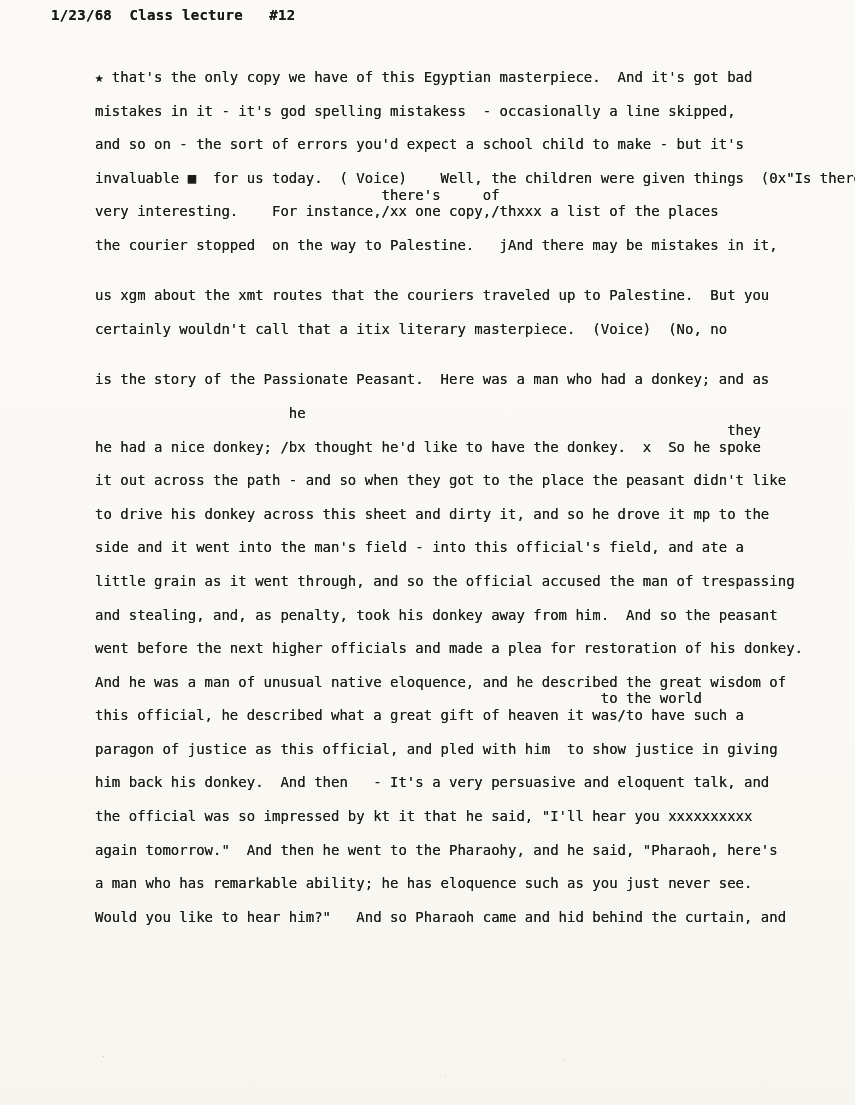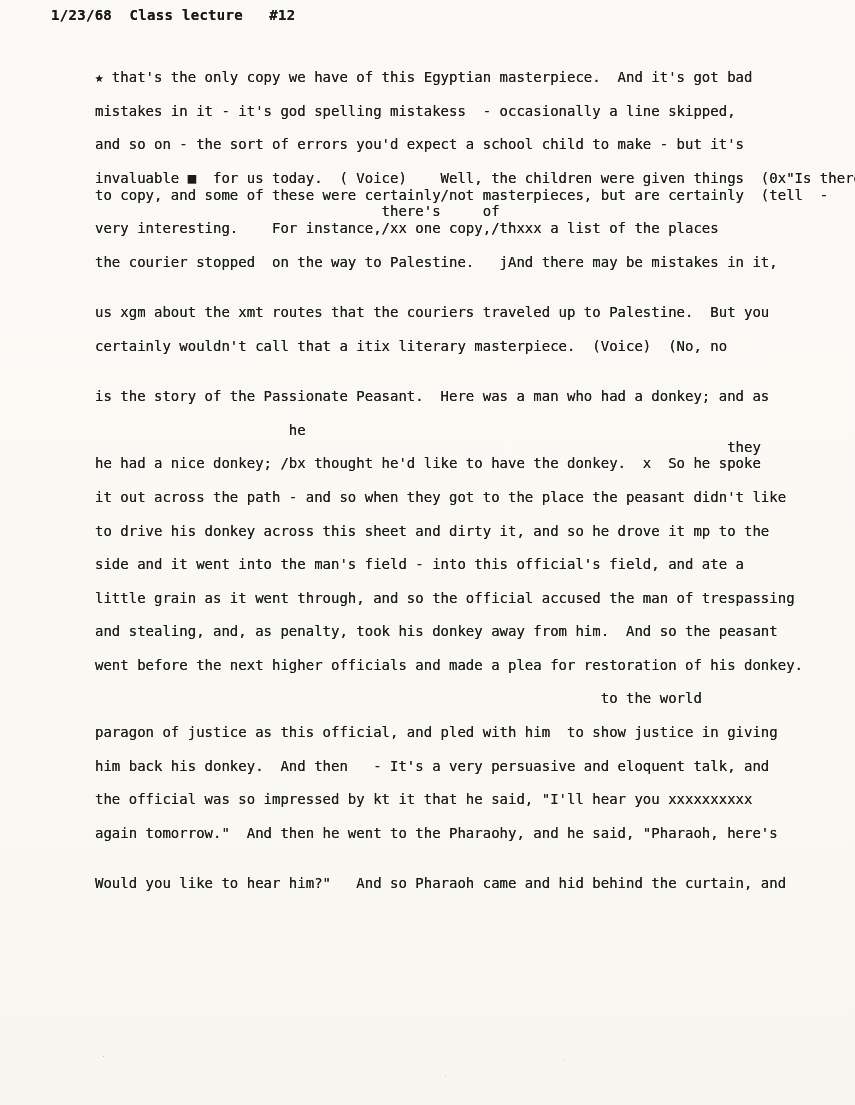--- a/index.html
+++ b/index.html
@@ -65,21 +65,20 @@
 <div class="page">
   <div class="header-line">1/23/68  Class lecture   #12</div>
   <div class="lines" id="lines-container">
       <div class="line">★ that's the only copy we have of this Egyptian masterpiece.  And it's got bad</div>
       <div class="line"></div>
       <div class="line">mistakes in it - it's god spelling mistakess  - occasionally a line skipped,</div>
       <div class="line"></div>
       <div class="line">and so on - the sort of errors you'd expect a school child to make - but it's</div>
       <div class="line"></div>
       <div class="line">invaluable ■  for us today.  ( Voice)    Well, the children were given things  (0x"Is there</div>
-      <div class="line">to copy, and some of these were certainly/not masterpieces, but are certainly  (tell  -</div>
       <div class="line">                                  there's     of</div>
       <div class="line">very interesting.    For instance,/xx one copy,/thxxx a list of the places</div>
       <div class="line"></div>
       <div class="line">the courier stopped  on the way to Palestine.   jAnd there may be mistakes in it,</div>
       <div class="line"></div>
       <div class="line"></div>
       <div class="line">us xgm about the xmt routes that the couriers traveled up to Palestine.  But you</div>
       <div class="line"></div>
       <div class="line">certainly wouldn't call that a itix literary masterpiece.  (Voice)  (No, no</div>
       <div class="line"></div>
@@ -95,27 +94,30 @@
       <div class="line">to drive his donkey across this sheet and dirty it, and so he drove it mp to the</div>
       <div class="line"></div>
       <div class="line">side and it went into the man's field - into this official's field, and ate a</div>
       <div class="line"></div>
       <div class="line">little grain as it went through, and so the official accused the man of trespassing</div>
       <div class="line"></div>
       <div class="line">and stealing, and, as penalty, took his donkey away from him.  And so the peasant</div>
       <div class="line"></div>
       <div class="line">went before the next higher officials and made a plea for restoration of his donkey.</div>
       <div class="line"></div>
+      <div class="line">And he was a man of unusual native eloquence, and he described the great wisdom of</div>
       <div class="line">                                                            to the world</div>
+      <div class="line">this official, he described what a great gift of heaven it was/to have such a</div>
       <div class="line"></div>
       <div class="line">paragon of justice as this official, and pled with him  to show justice in giving</div>
       <div class="line"></div>
       <div class="line">him back his donkey.  And then   - It's a very persuasive and eloquent talk, and</div>
       <div class="line"></div>
       <div class="line">the official was so impressed by kt it that he said, "I'll hear you xxxxxxxxxx</div>
       <div class="line"></div>
       <div class="line">again tomorrow."  And then he went to the Pharaohy, and he said, "Pharaoh, here's</div>
       <div class="line"></div>
+      <div class="line">a man who has remarkable ability; he has eloquence such as you just never see.</div>
       <div class="line"></div>
       <div class="line">Would you like to hear him?"   And so Pharaoh came and hid behind the curtain, and</div>
     </div>
   <div class="noise-band"></div>
 </div>
 
 </body></html>

